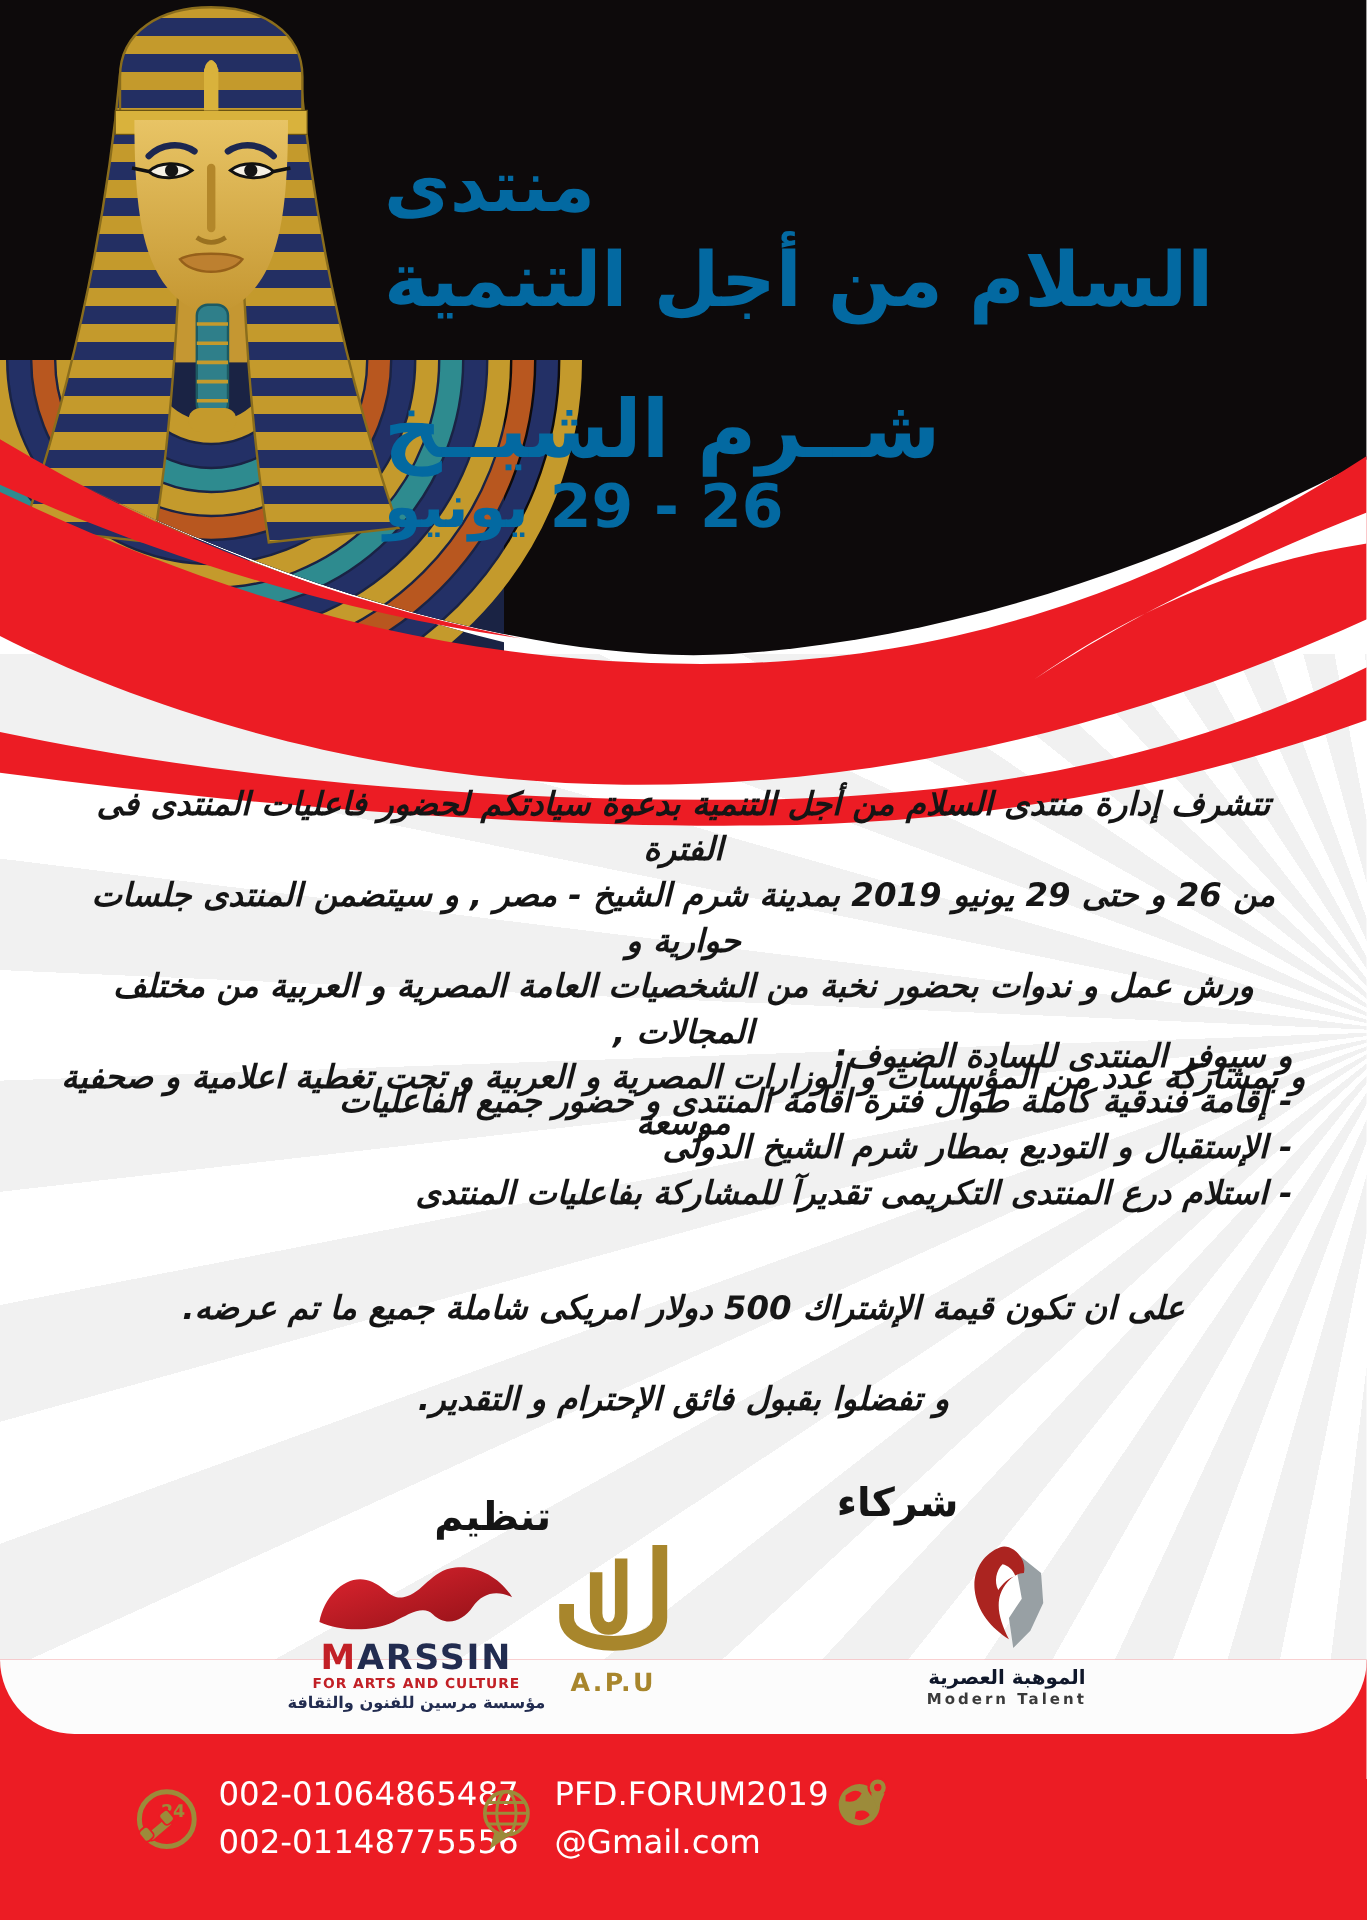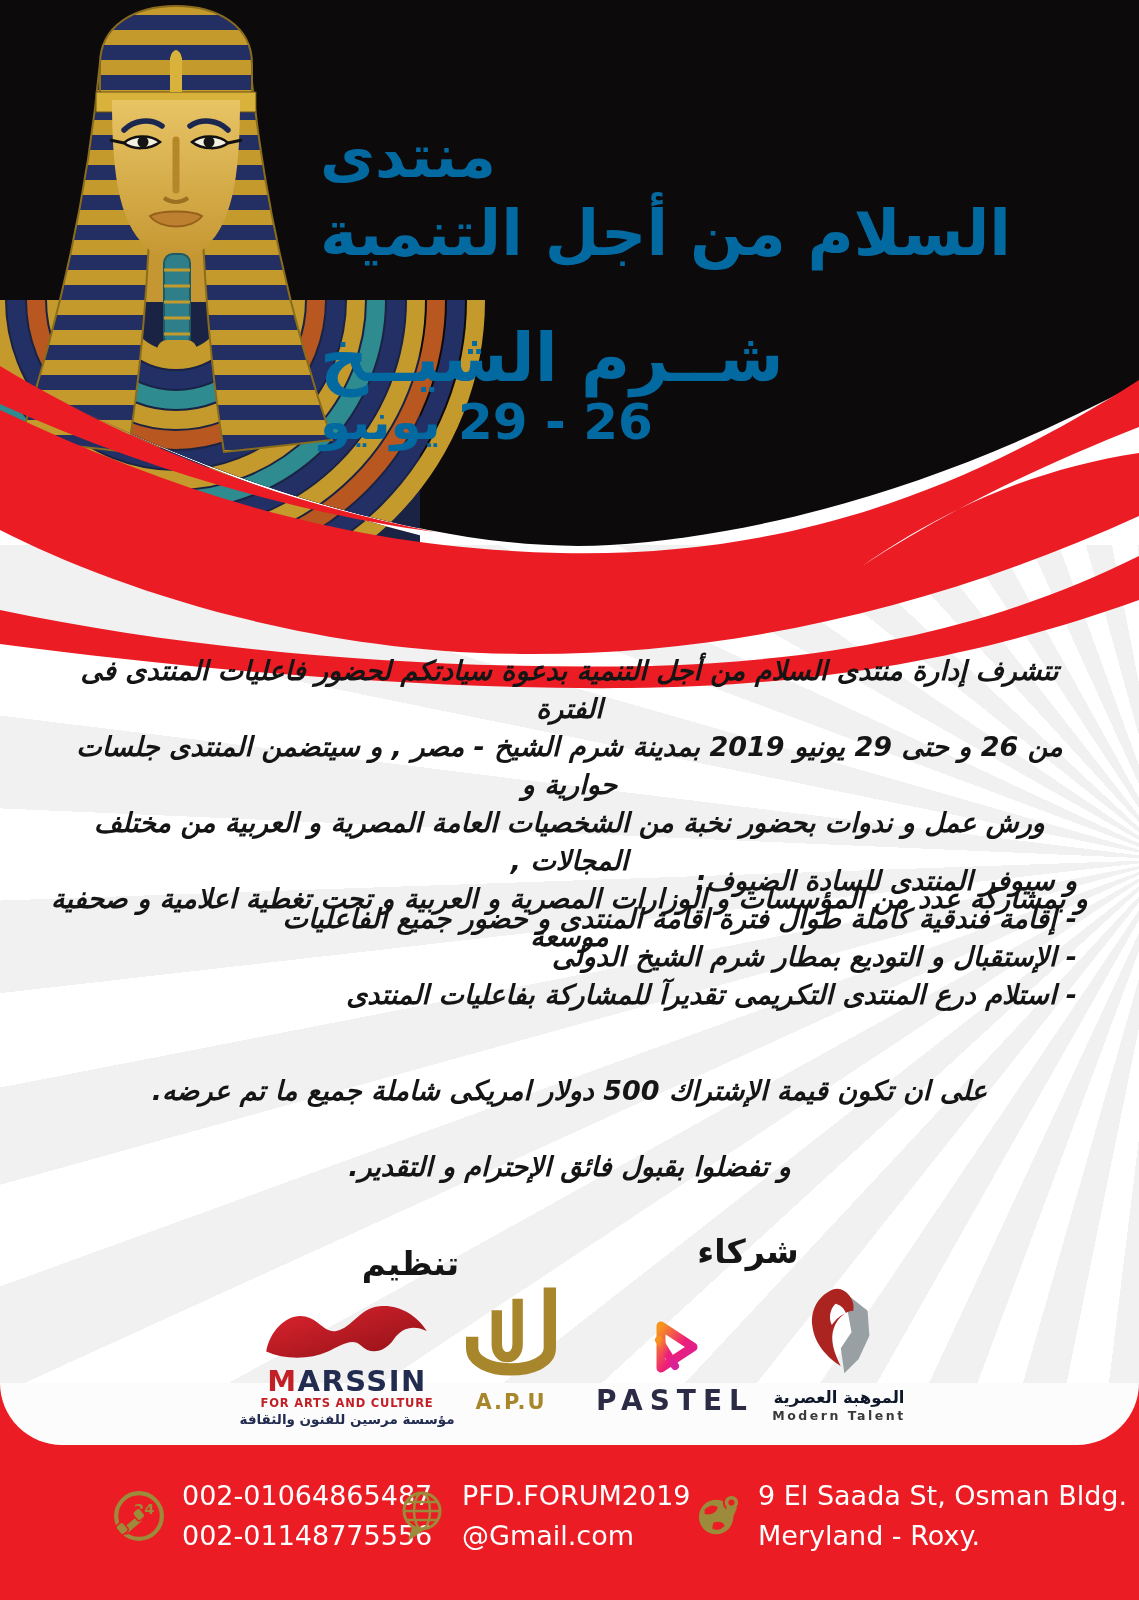--- a/index.html
+++ b/index.html
@@ -187,34 +187,20 @@
   <div class="abs logo" id="logo-apu">
     <svg width="110" height="108" viewBox="0 0 110 114">
       <g fill="none" stroke="#a8862c">
         <path d="M14,62 V74 C14,104 96,104 96,74 V10" stroke-width="13"></path>
         <path d="M40,34 V70 C40,88 62,88 62,70 V22" stroke-width="11"></path>
       </g>
     </svg>
     <div class="apu-name">A.P.U</div>
   </div>
 
-  <div class="abs logo" id="logo-pastel">
-    <svg width="54" height="58" viewBox="0 0 52 58">
-      <defs>
-        <linearGradient id="pgrad" x1="0" y1="0" x2="1" y2="1">
-          <stop offset="0" stop-color="#f7941e"></stop>
-            <stop offset="0.55" stop-color="#ed1e79"></stop>
-            <stop offset="1" stop-color="#d6219c"></stop>
-        </linearGradient>
-      </defs>
-      <path d="M12,8 L44,29 L12,50 Z" fill="none" stroke="url(#pgrad)" stroke-width="9" stroke-linejoin="round"></path>
-      <path d="M10,22 L26,48" fill="none" stroke="url(#pgrad)" stroke-width="8" stroke-linecap="round"></path>
-    </svg>
-    <div class="pastel-name">PASTEL</div>
-  </div>
 
   <div class="abs logo" id="logo-mt">
     <svg width="100" height="100" viewBox="0 0 100 112">
       <path d="M62,14 L82,30 L84,58 L72,84 L56,100 L52,72 L64,54 L60,32 Z" fill="#98a0a4"></path>
       <path d="M44,6 C28,12 18,28 20,46 C22,66 36,82 52,92 C44,76 40,62 44,50 C48,38 58,30 66,30
                C68,20 62,10 52,6 C49,5 46,5 44,6 Z" fill="#ab2420"></path>
       <path d="M46,22 C40,28 38,38 42,46 C46,40 52,34 58,33 C56,27 51,23 46,22 Z" fill="#ffffff"></path>
       <circle cx="56" cy="20" r="5" fill="#ab2420"></circle>
     </svg>
     <div class="mt-ar">الموهبة العصرية</div>
@@ -255,19 +241,15 @@
 
   <div class="abs footer-group" id="footer-address">
     <svg width="46" height="54" viewBox="0 0 48 54">
       <circle cx="21" cy="28" r="18" fill="#9c8b3a"></circle>
       <path d="M9,20 q8,-7 14,-2 q-4,9 -14,7 Z" fill="#ec1c24"></path>
       <path d="M18,34 q9,-3 12,3 q-6,7 -13,3 Z" fill="#ec1c24"></path>
       <circle cx="37" cy="13" r="8" fill="#9c8b3a" stroke="#ec1c24" stroke-width="2"></circle>
       <circle cx="37" cy="13" r="3.2" fill="#ec1c24"></circle>
       <path d="M31,18 L37,32 L43,18 Z" fill="#9c8b3a"></path>
     </svg>
-    <div class="footer-lines">
-      <div>9 El Saada St, Osman Bldg.</div>
-      <div>Meryland - Roxy.</div>
-    </div>
   </div>
 
 </div>
 
 </body></html>

